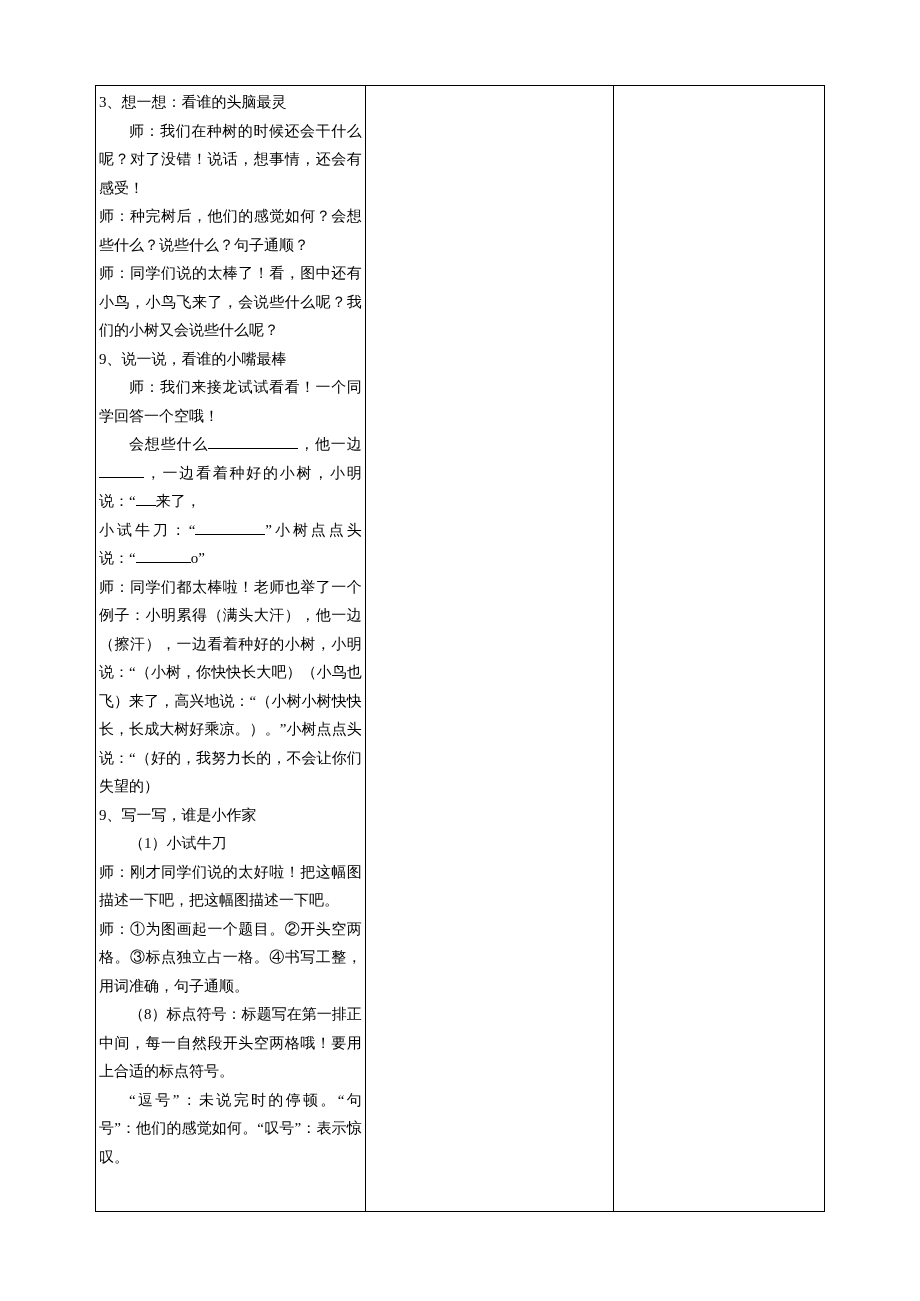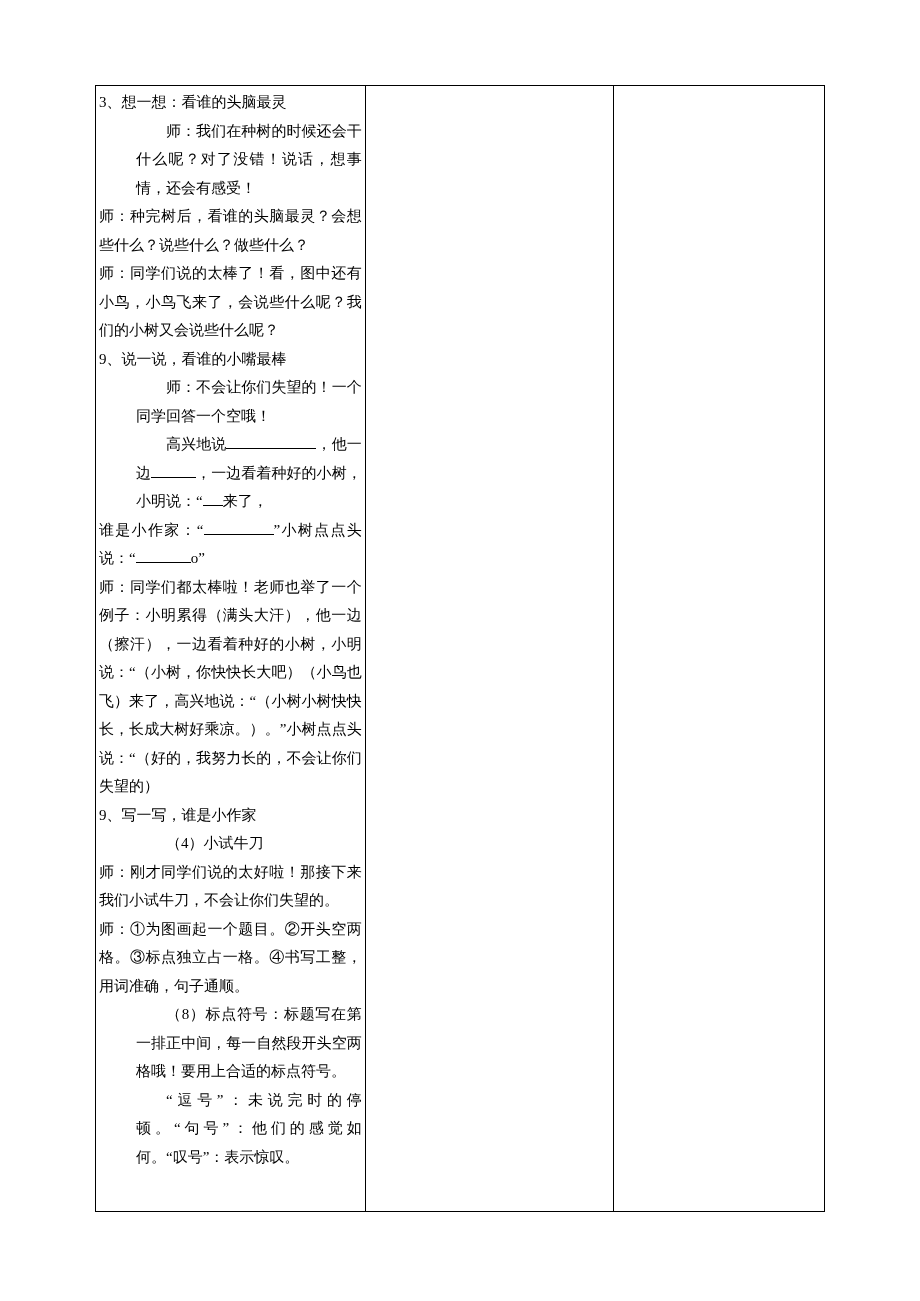--- a/index.html
+++ b/index.html
@@ -22,21 +22,21 @@
     vertical-align: top;
     padding: 2px 3px 3px 3px;
   }
   .col1 { width: 37%; }
   .col2 { width: 34%; }
   .col3 { width: 29%; }
   .content {
     min-height: 1120px;
   }
   .line { text-align: justify; }
-  .indent { text-indent: 2em; margin-left: 37px; }
+  .indent { text-indent: 2em; }
   .blank-line {
     display: inline-block;
     border-bottom: 1px solid #000;
     height: 1.1em;
     vertical-align: baseline;
   }
   .w90 { width: 90px; }
   .w70 { width: 70px; }
   .w45 { width: 45px; }
   .w55 { width: 55px; }
@@ -46,39 +46,39 @@
 <body>
 
 <table class="table">
   <tbody>
       <tr>
     <td class="col1">
       <div class="content">
 
         <div class="line">3、想一想：看谁的头脑最灵</div>
         <div class="line indent">师：我们在种树的时候还会干什么呢？对了没错！说话，想事情，还会有感受！</div>
-        <div class="line">师：种完树后，看谁的头脑最灵？会想些什么？说些什么？做些什么？</div>
+        <div class="line">师：种完树后，他们的感觉如何？会想些什么？说些什么？句子通顺？</div>
         <div class="line">师：同学们说的太棒了！看，图中还有小鸟，小鸟飞来了，会说些什么呢？我们的小树又会说些什么呢？</div>
 
         <div class="line">9、说一说，看谁的小嘴最棒</div>
-        <div class="line indent">师：不会让你们失望的！一个同学回答一个空哦！</div>
+        <div class="line indent">师：我们来接龙试试看看！一个同学回答一个空哦！</div>
 
         <div class="line indent">
-          <span>高兴地说</span><span class="blank-line w90"></span><span>，他一边</span><span class="blank-line w45"></span><span>，一边看着种好的小树，小明说：“</span><span class="blank-line w20"></span><span>来了，</span>
+          <span>会想些什么</span><span class="blank-line w90"></span><span>，他一边</span><span class="blank-line w45"></span><span>，一边看着种好的小树，小明说：“</span><span class="blank-line w20"></span><span>来了，</span>
         </div>
 
         <div class="line">
-          <span>谁是小作家：“</span><span class="blank-line w70"></span><span>”小树点点头说：“</span><span class="blank-line w55"></span><span>o”</span>
+          <span>小试牛刀：“</span><span class="blank-line w70"></span><span>”小树点点头说：“</span><span class="blank-line w55"></span><span>o”</span>
         </div>
 
         <div class="line">师：同学们都太棒啦！老师也举了一个例子：小明累得（满头大汗），他一边（擦汗），一边看着种好的小树，小明说：“（小树，你快快长大吧）（小鸟也飞）来了，高兴地说：“（小树小树快快长，长成大树好乘凉。）。”小树点点头说：“（好的，我努力长的，不会让你们失望的）</div>
 
         <div class="line">9、写一写，谁是小作家</div>
-        <div class="line indent">（4）小试牛刀</div>
-        <div class="line">师：刚才同学们说的太好啦！那接下来我们小试牛刀，不会让你们失望的。</div>
+        <div class="line indent">（1）小试牛刀</div>
+        <div class="line">师：刚才同学们说的太好啦！把这幅图描述一下吧，把这幅图描述一下吧。</div>
         <div class="line">师：①为图画起一个题目。②开头空两格。③标点独立占一格。④书写工整，用词准确，句子通顺。</div>
         <div class="line indent">（8）标点符号：标题写在第一排正中间，每一自然段开头空两格哦！要用上合适的标点符号。</div>
         <div class="line indent">“逗号”：未说完时的停顿。“句号”：他们的感觉如何。“叹号”：表示惊叹。</div>
 
       </div>
     </td>
     <td class="col2"></td>
     <td class="col3"></td>
   </tr>
 </tbody>

